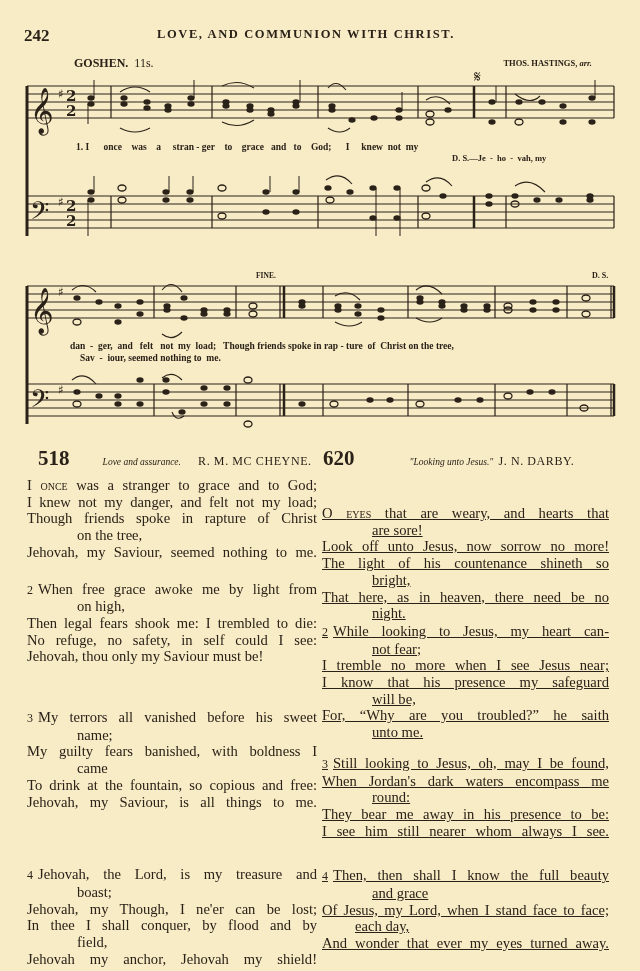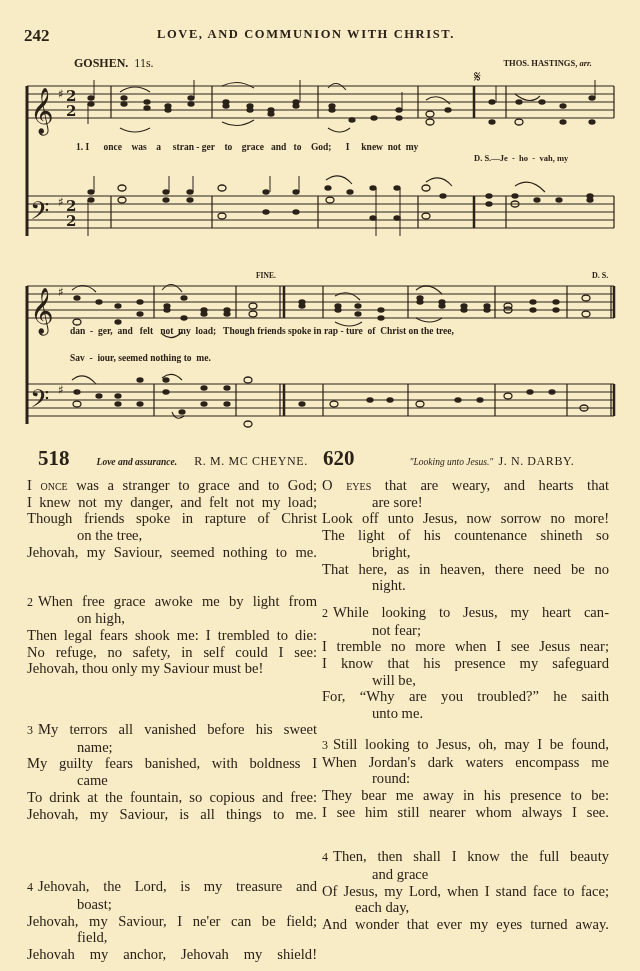--- a/index.html
+++ b/index.html
@@ -185,21 +185,21 @@
       <path d="M328 128 Q340 136 350 128"></path>
     <path d="M426 100 Q438 92 450 104"></path>
     <path d="M515 94 Q530 106 540 96"></path>
     <path d="M326 180 Q340 170 352 184"></path>
       <path d="M426 182 Q440 172 452 186"></path>
     <path d="M515 186 Q530 176 545 192"></path>
   </g>
 </svg>
 
 <div class="lyr" style="left:76px;top:142px;">1. I      once    was    a     stran - ger    to    grace   and   to    God;      I     knew  not  my</div>
-<div class="lyr2" style="left:452px;top:153px;margin-left:22px;">D. S.—Je  -  ho  -  vah, my</div>
+<div class="lyr2" style="left:452px;top:153px;">D. S.—Je  -  ho  -  vah, my</div>
 
 <svg class="staff" style="top:262px" width="640" height="170" viewBox="0 262 640 170">
   <g stroke="#2a2118" stroke-width="1" fill="none">
     <line x1="27" y1="286" x2="614" y2="286"></line>
       <line x1="27" y1="294" x2="614" y2="294"></line>
       <line x1="27" y1="302" x2="614" y2="302"></line>
       <line x1="27" y1="310" x2="614" y2="310"></line>
       <line x1="27" y1="318" x2="614" y2="318"></line>
     <line x1="27" y1="384" x2="614" y2="384"></line>
       <line x1="27" y1="392" x2="614" y2="392"></line>
@@ -321,81 +321,82 @@
       <path d="M335 322 Q350 330 362 322"></path>
     <path d="M416 290 Q428 280 442 294"></path>
       <path d="M416 318 Q430 326 442 318"></path>
     <path d="M162 334 Q172 342 182 332"></path>
     <path d="M72 380 Q84 370 96 384"></path>
       <path d="M162 378 Q172 370 182 380"></path>
     <path d="M172 412 Q176 422 184 416"></path>
   </g>
 </svg>
 
-<div class="lyr" style="left:70px;top:326px;">dan  -  ger,  and   felt   not  my  load;   Though friends spoke in rap - ture  of  Christ on the tree,</div>
-<div class="lyr" style="left:70px;top:353px;text-align:right;">Sav  -  iour, seemed nothing to  me.</div>
+<div class="lyr" style="left:70px;top:341px;">dan  -  ger,  and   felt   not  my  load;   Though friends spoke in rap - ture  of  Christ on the tree,</div>
+<div class="lyr" style="left:80px;top:353px;text-align:right;">Sav  -  iour, seemed nothing to  me.</div>
 
 <div class="abs" style="left:38px;top:446px;">
   <span class="hymn-num">518</span>
-  <span class="hymn-sub" style="margin-left:22px;font-weight:bold;">Love and assurance.</span>
+  <span class="hymn-sub" style="margin-left:28px;">Love and assurance.</span>
   <span class="hymn-auth" style="margin-left:12px;">R. M. MC CHEYNE.</span>
 </div>
 
 <div class="abs" style="left:323px;top:446px;">
   <span class="hymn-num">620</span>
   <span class="hymn-sub" style="margin-left:50px;">"Looking unto Jesus."</span>
   <span class="hymn-auth" style="margin-left:0;">J. N. DARBY.</span>
 </div>
 
 <div class="col" style="left:27px;top:477px;">
   <div>
     <span class="line">I <span class="sc">once</span> was a stranger to grace and to God;</span>
     <span class="line">I knew not my danger, and felt not my load;</span>
     <span class="line">Though friends spoke in rapture of Christ</span>
     <span class="line indent">on the tree,</span>
     <span class="line">Jehovah, my Saviour, seemed nothing to me.</span>
   </div>
   <div class="gap"></div>
-  <div style="margin-top:16px;">
+  <div style="margin-top:4px;">
     <span class="line"><span class="vn">2</span><span>When free grace awoke me by light from</span></span>
     <span class="line indent">on  high,</span>
     <span class="line">Then legal fears shook me: I trembled to die:</span>
     <span class="line">No refuge, no safety, in self could I see:</span>
     <span class="line short">Jehovah, thou only my Saviour must be!</span>
   </div>
   <div class="gap"></div>
   <div style="margin-top:28px;">
     <span class="line"><span class="vn">3</span><span>My terrors all vanished before his sweet</span></span>
     <span class="line indent">name;</span>
     <span class="line">My guilty fears banished, with boldness I</span>
     <span class="line indent">came</span>
     <span class="line">To drink at the fountain, so copious and free:</span>
     <span class="line">Jehovah, my Saviour, is all things to me.</span>
   </div>
   <div class="gap"></div>
   <div style="margin-top:40px;">
     <span class="line"><span class="vn">4</span><span>Jehovah, the Lord, is my treasure and</span></span>
     <span class="line indent">boast;</span>
-    <span class="line">Jehovah, my Saviour, I ne'er can be field;</span>
+    <span class="line">Jehovah, my Though, I ne'er can be lost;</span>
+    <span class="line">In thee I shall conquer, by flood and by</span>
     <span class="line indent">field,</span>
     <span class="line">Jehovah my anchor, Jehovah my shield!</span>
   </div>
 </div>
 
-<div class="col" style="left:322px;top:477px;width:287px;">
+<div class="col" style="left:322px;top:505px;width:287px;text-decoration:underline;">
   <div>
     <span class="line">O <span class="sc">eyes</span> that are weary, and hearts that</span>
     <span class="line indent">are sore!</span>
     <span class="line">Look off unto Jesus, now sorrow no more!</span>
     <span class="line">The light of his countenance shineth so</span>
     <span class="line indent">bright,</span>
     <span class="line">That here, as in heaven, there need be no</span>
     <span class="line indent">night.</span>
   </div>
-  <div style="margin-top:10px;">
+  <div style="margin-top:1px;">
     <span class="line"><span class="vn">2</span><span>While looking to Jesus, my heart can-</span></span>
     <span class="line indent">not fear;</span>
     <span class="line">I tremble no more when I see Jesus near;</span>
     <span class="line">I know that his presence my safeguard</span>
     <span class="line indent">will be,</span>
     <span class="line">For, “Why are you troubled?” he saith</span>
     <span class="line indent">unto me.</span>
   </div>
   <div style="margin-top:14px;">
     <span class="line"><span class="vn">3</span><span>Still looking to Jesus, oh, may I be found,</span></span>

